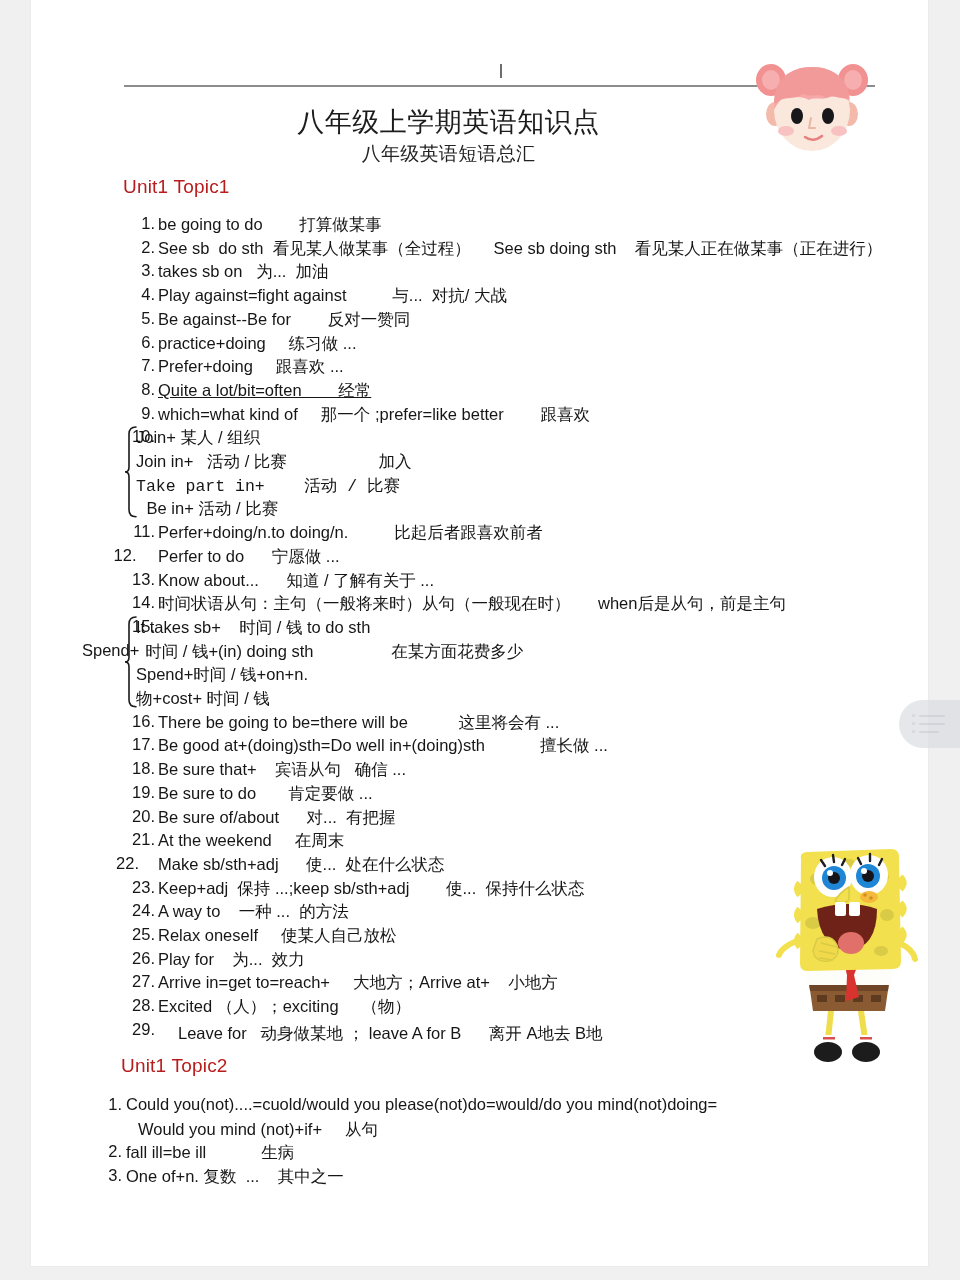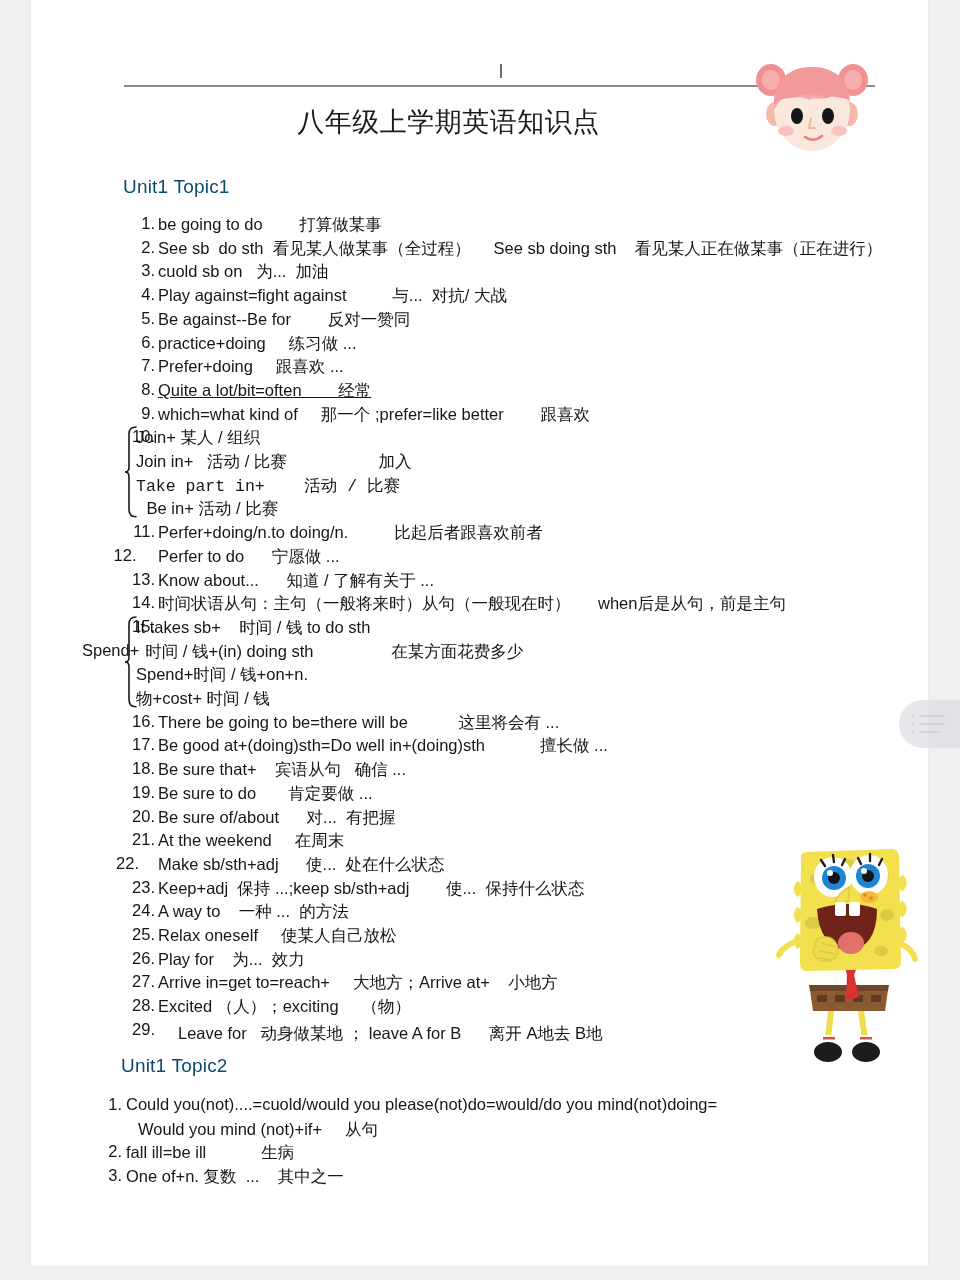--- a/index.html
+++ b/index.html
@@ -124,21 +124,21 @@
     background: #c6c9cf;
   }
   #side-widget .wdot.d1 { top: 14px; }
   #side-widget .wdot.d2 { top: 22px; }
   #side-widget .wdot.d3 { top: 30px; }
 
   
   .section-heading {
     position: absolute;
     font-size: 19px;
-    color: #0c4a6e;
+    color: #b91c1c;
     white-space: nowrap;
     letter-spacing: 0.2px;
   }
   #heading-topic1 { left: 92px; top: 176px; }
   #heading-topic2 { left: 90px; top: 1055px; }
 
   .list-block {
     position: absolute;
     left: 0;
     top: 0;
@@ -170,31 +170,32 @@
 
 <div id="viewport">
 
   <div id="page-sheet">
 
     <div id="caret-mark"></div>
 
     <div id="header-rule"></div>
 
     <div id="doc-title">八年级上学期英语知识点</div>
+    <div id="doc-subtitle">八年级英语短语总汇</div>
 
     <div class="section-heading" id="heading-topic1">Unit1 Topic1</div>
     <div class="section-heading" id="heading-topic2">Unit1 Topic2</div>
 
     <div class="list-block" id="list-topic1">
         <div class="li-num" style="top: 214px; left: 64px; width: 60px;">1.</div>
         <div class="li-text" style="top: 214px; left: 127px;">be going to do        打算做某事</div>
         <div class="li-num" style="top: 237.7px; left: 64px; width: 60px;">2.</div>
         <div class="li-text" style="top: 237.7px; left: 127px;">See sb  do sth  看见某人做某事（全过程）     See sb doing sth    看见某人正在做某事（正在进行）</div>
         <div class="li-num" style="top: 261.4px; left: 64px; width: 60px;">3.</div>
-        <div class="li-text" style="top: 261.4px; left: 127px;">cuold sb on   为...  加油</div>
+        <div class="li-text" style="top: 261.4px; left: 127px;">takes sb on   为...  加油</div>
         <div class="li-num" style="top: 285.1px; left: 64px; width: 60px;">4.</div>
         <div class="li-text" style="top: 285.1px; left: 127px;">Play against=fight against          与...  对抗/ 大战</div>
         <div class="li-num" style="top: 308.8px; left: 64px; width: 60px;">5.</div>
         <div class="li-text" style="top: 308.8px; left: 127px;">Be against--Be for        反对一赞同</div>
         <div class="li-num" style="top: 332.5px; left: 64px; width: 60px;">6.</div>
         <div class="li-text" style="top: 332.5px; left: 127px;">practice+doing     练习做 ...</div>
         <div class="li-num" style="top: 356.2px; left: 64px; width: 60px;">7.</div>
         <div class="li-text" style="top: 356.2px; left: 127px;">Prefer+doing     跟喜欢 ...</div>
         <div class="li-num" style="top: 379.9px; left: 64px; width: 60px;">8.</div>
         <div class="li-text" style="top: 379.9px; left: 127px; text-decoration: underline;">Quite a lot/bit=often        经常</div>

